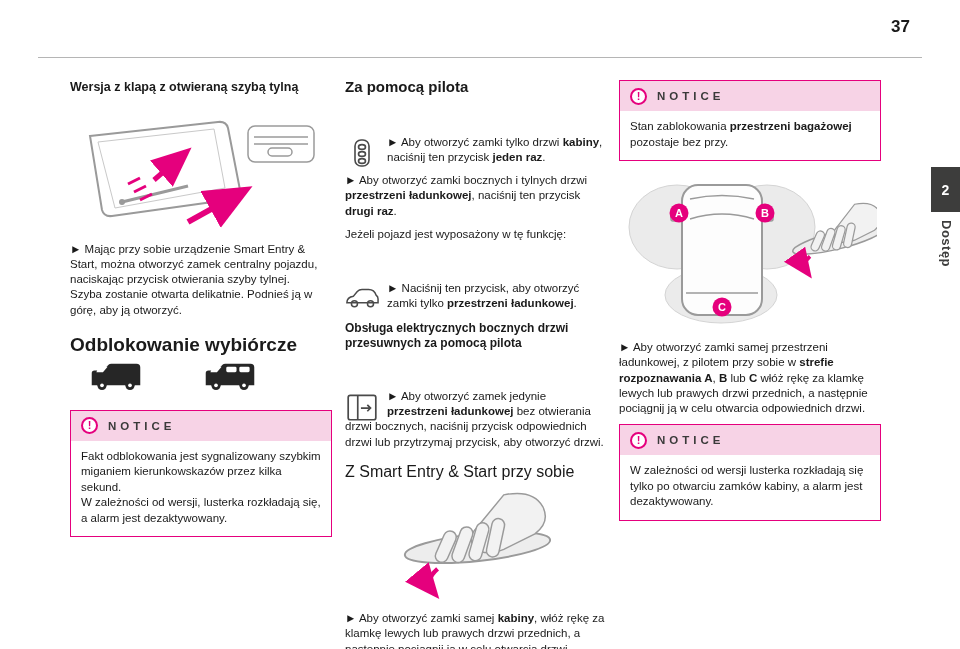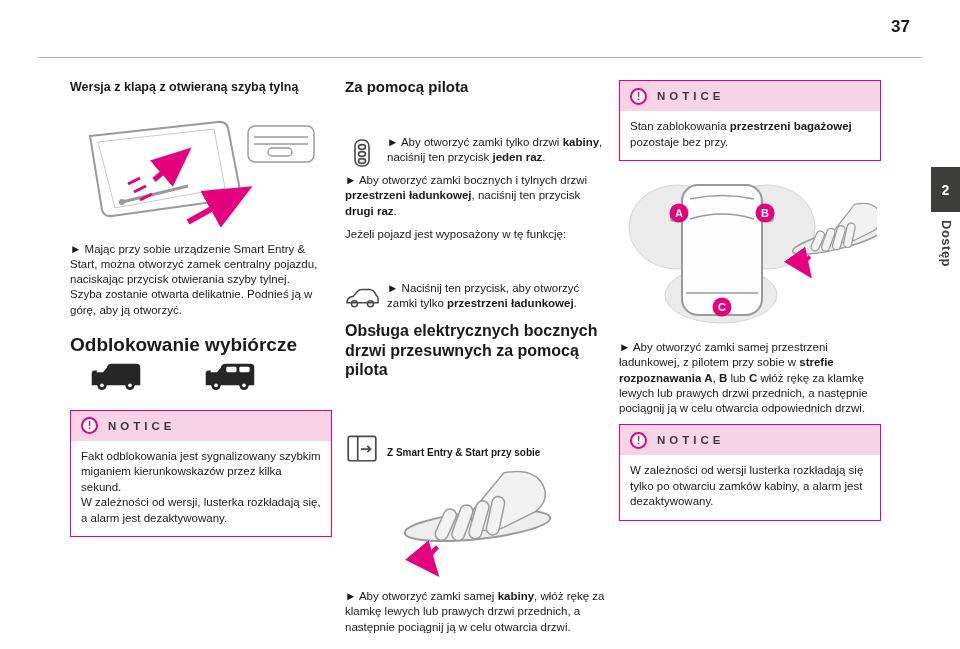--- a/index.html
+++ b/index.html
@@ -28,22 +28,22 @@
   }
 
   .col { position:absolute; width:262px; }
   .col1 { left:70px;  top:80px; }
   .col2 { left:345px; top:76px; }
   .col3 { left:619px; top:80px; }
 
   .h-small { font-size:12.5px; font-weight:bold; margin-bottom:18px; line-height:1.25; }
   .h-large { font-size:19px; font-weight:bold; margin:16px 0 0; line-height:1.15; }
   .h-med   { font-size:15px; font-weight:bold; margin:2px 0 8px; line-height:1.2; }
-  .h-med2  { font-size:16px; font-weight:bold; margin:10px 0 20px; line-height:1.2; }
-  .h-sub   { font-size:10px; font-weight:bold; margin:12px 0 8px; line-height:1.2; }
+  .h-med2  { font-size:12px; font-weight:bold; margin:10px 0 8px; line-height:1.2; }
+  .h-sub   { font-size:16px; font-weight:normal; margin:12px 0 8px; line-height:1.2; }
 
   .para { font-size:11.5px; line-height:1.33; margin-bottom:8px; white-space:pre-line; }
   .b { font-weight:bold; }
 
   .illus { display:block; margin:2px 0 10px; }
   .illus svg { display:block; }
 
   .vans-row { display:flex; gap:58px; margin:4px 0 14px 18px; }
 
   .icon-para { min-height:36px; }
@@ -193,20 +193,21 @@
     <div class="h-med2">Obsługa elektrycznych bocznych drzwi przesuwnych za pomocą pilota</div>
 
     <div class="para icon-para">
       <span class="float-icon">
         <svg viewBox="0 0 32 32" fill="none" stroke="#4a4a4a" stroke-width="1.6">
           <rect x="3" y="5" width="26" height="23" rx="2"></rect>
           <line x1="12" y1="5" x2="12" y2="28"></line>
           <path d="M15 17 h9 M21 14 l3 3 l-3 3"></path>
         </svg>
       </span>
+      <span><span>►  Aby otworzyć zamek jedynie </span><span class="b">przestrzeni ładunkowej</span><span> bez otwierania drzwi bocznych, naciśnij przycisk odpowiednich drzwi lub przytrzymaj przycisk, aby otworzyć drzwi.</span></span>
     </div>
 
     <div class="h-sub">Z Smart Entry &amp; Start przy sobie</div>
 
     <span class="illus" style="margin-left:40px;">
       <svg width="185" height="112" viewBox="0 0 190 115">
         <defs>
           <marker id="ah2" markerWidth="9" markerHeight="9" refX="6" refY="3.5" orient="auto">
             <path d="M0,0 L8,3.5 L0,7 Z" fill="#e5007d"></path>
           </marker>

